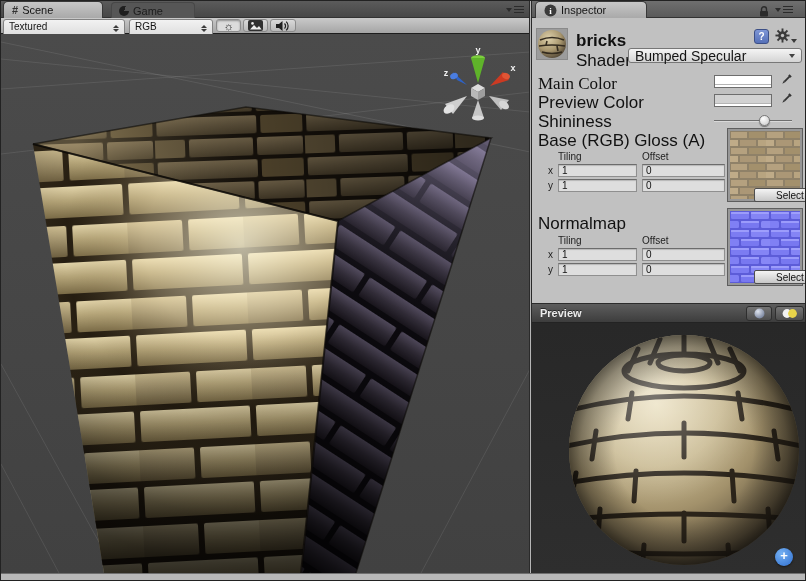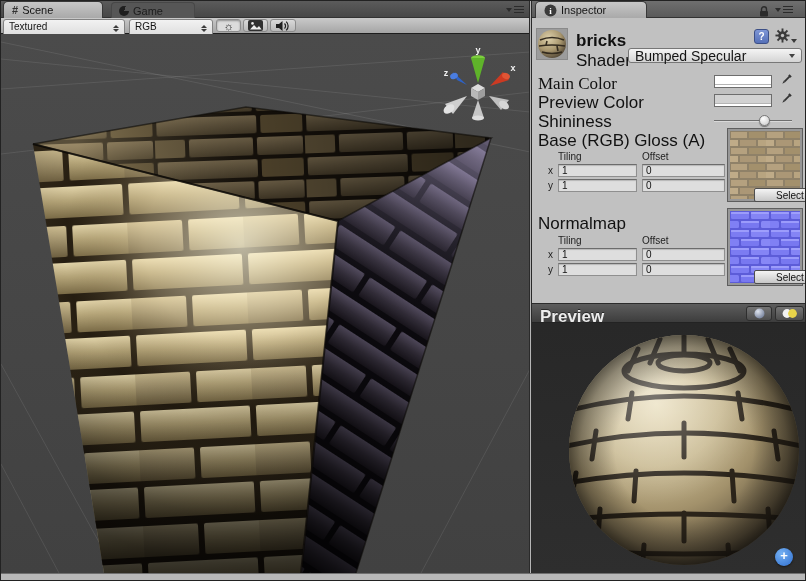--- a/index.html
+++ b/index.html
@@ -52,21 +52,21 @@
   .dropper { position:absolute; width:14px; height:14px; }
   .slider-track { position:absolute; left:182px; top:102px; width:78px; height:2px; background:#6e6e6e; border-bottom:1px solid #d9d9d9; }
   .slider-knob { position:absolute; top:-5px; width:11px; height:11px; border-radius:50%; background:radial-gradient(circle at 35% 30%, #fdfdfd, #c9c9c9); border:1px solid #787878; box-shadow:0 1px 1px rgba(0,0,0,.4); }
   .tex-thumb { position:absolute; width:74px; border:2px solid #979797; box-shadow:0 0 0 1px #5e5e5e; }
   .num-in { position:absolute; height:13px; border:1px solid #8f8f8f; border-top-color:#6c6c6c; background:#dedede; box-shadow:inset 0 1px 1px rgba(0,0,0,.18); font-size:10px; color:#111; padding:0 0 0 3px; font-family:"Liberation Sans",sans-serif; }
   .sel-btn { position:absolute; width:72px; height:14px; font-size:10px; color:#111; background:linear-gradient(#f4f4f4,#c7c7c7); border:1px solid #4f4f4f; border-radius:2px; display:flex; align-items:center; justify-content:center; }
   .lock-ic { left:226px; top:3px; }
 
   
   .pv-header { left:0; top:302px; width:276px; height:20px; background:linear-gradient(#5d5d5d,#3d3d3d); border-top:1px solid #2c2c2c; border-bottom:1px solid #232323; }
-  .pv-title { position:absolute; left:8px; top:3px; font-size:17px; font-weight:bold; color:#ececec; text-shadow:0 -1px 0 rgba(0,0,0,.5); }
+  .pv-title { position:absolute; left:8px; top:3px; font-size:11px; font-weight:bold; color:#ececec; text-shadow:0 -1px 0 rgba(0,0,0,.5); }
   .pv-btn { position:absolute; top:2px; height:15px; background:linear-gradient(#747474,#4d4d4d); border:1px solid #2e2e2e; border-radius:3px; display:flex; align-items:center; justify-content:center; gap:1px; }
   .pv-area { left:0; top:322px; width:276px; height:250px; background:linear-gradient(#282828,#2e2e2e); }
   .add-btn { position:absolute; left:243px; top:225px; width:18px; height:18px; border-radius:50%; background:radial-gradient(circle at 35% 30%, #74b0f2, #2f6fd0); color:#fff; font-size:13px; line-height:16px; text-align:center; font-weight:bold; box-shadow:0 1px 2px rgba(0,0,0,.5); }
 
   .bottom-strip { left:0; top:572px; width:806px; height:9px; background:#b8b8b8; border-top:1px solid #6f6f6f; }
 </style>
 </head>
 <body>
 
 <div class="window">

